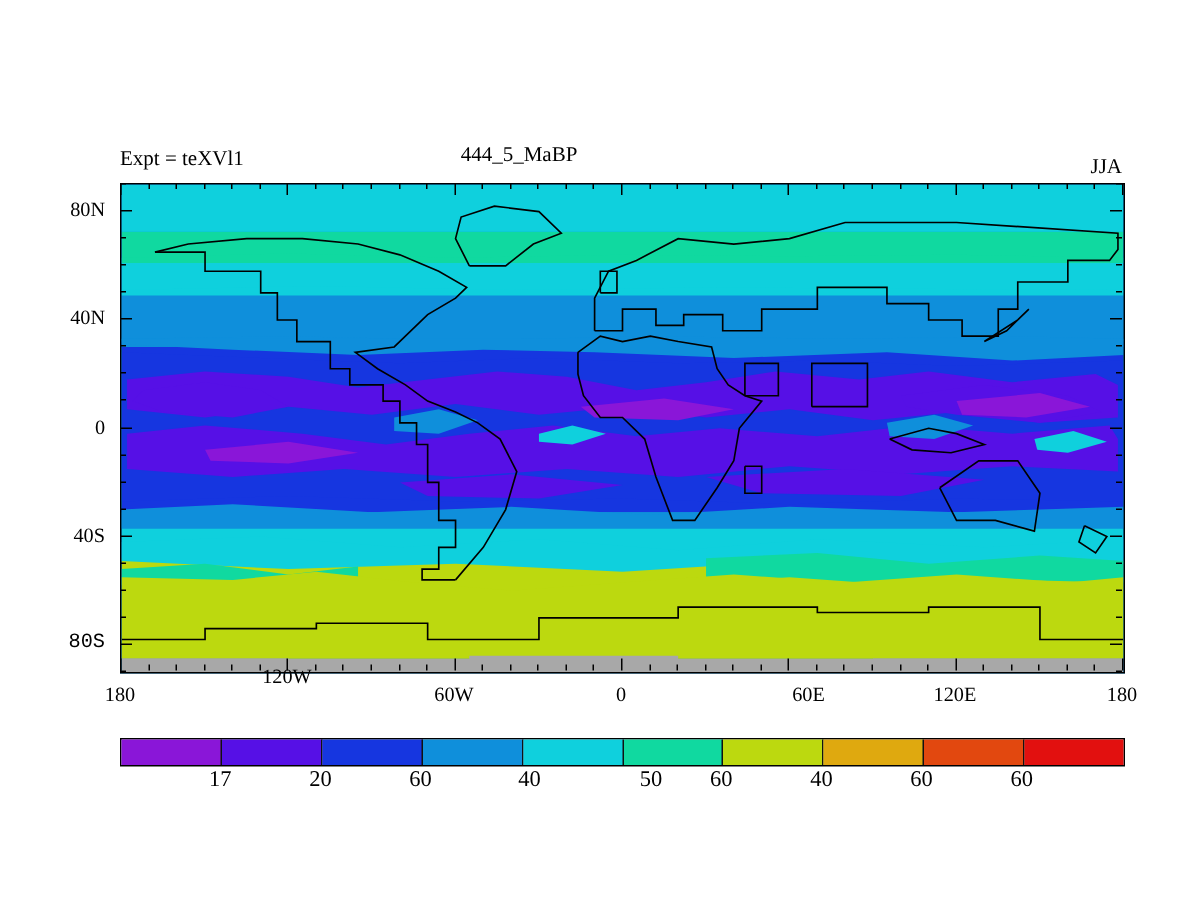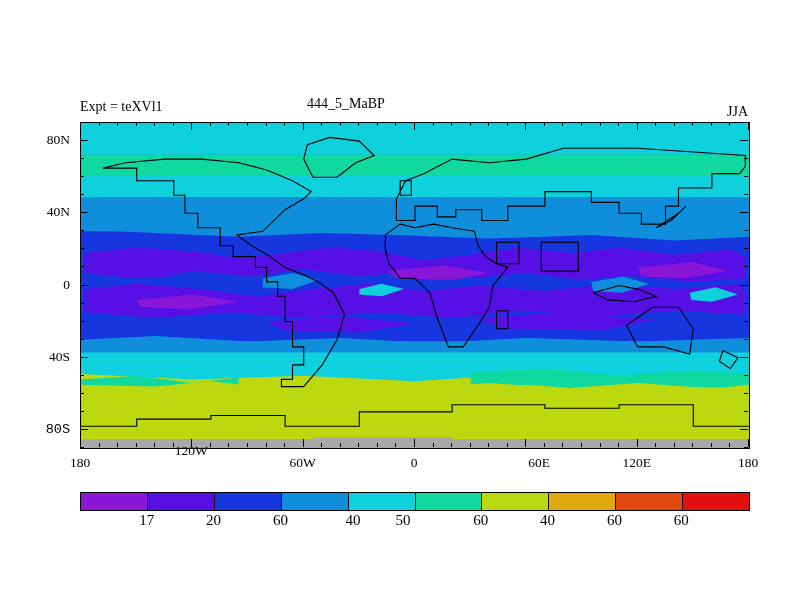--- a/index.html
+++ b/index.html
@@ -324,20 +324,20 @@
       <div class="cb-cell" title="60-70" style="background: rgb(188, 217, 15);"></div>
       <div class="cb-cell" title="70-80" style="background: rgb(223, 169, 15);"></div>
       <div class="cb-cell" title="80-90" style="background: rgb(226, 72, 15);"></div>
       <div class="cb-cell" title="&gt;90" style="background: rgb(226, 16, 15);"></div>
     </div>
   <div id="colorbar-labels">
       <div class="cb-label" style="left: 146.8px;">17</div>
       <div class="cb-label" style="left: 213.6px;">20</div>
       <div class="cb-label" style="left: 280.4px;">60</div>
       <div class="cb-label" style="left: 353px;">40</div>
-      <div class="cb-label" style="left: 403px;">50</div>
+      <div class="cb-label" style="left: 434px;">50</div>
       <div class="cb-label" style="left: 480.8px;">60</div>
       <div class="cb-label" style="left: 547.6px;">40</div>
       <div class="cb-label" style="left: 614.4px;">60</div>
       <div class="cb-label" style="left: 681.2px;">60</div>
     </div>
 
 </div>
 
 </body></html>

